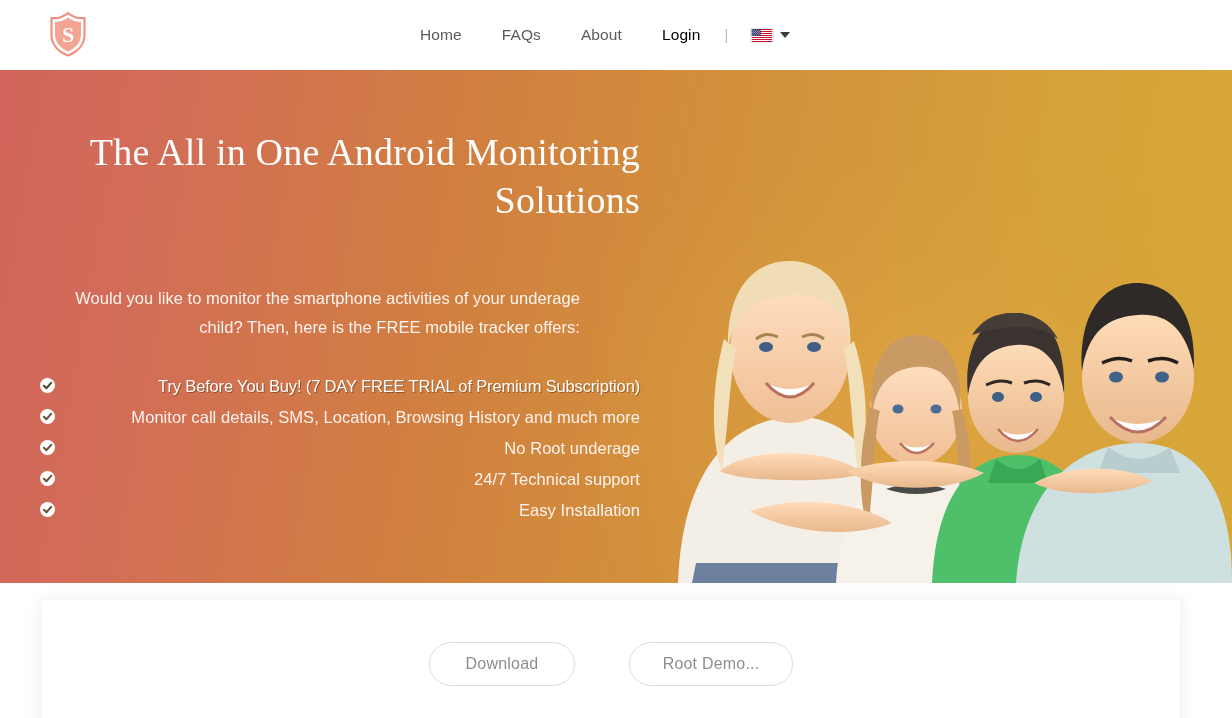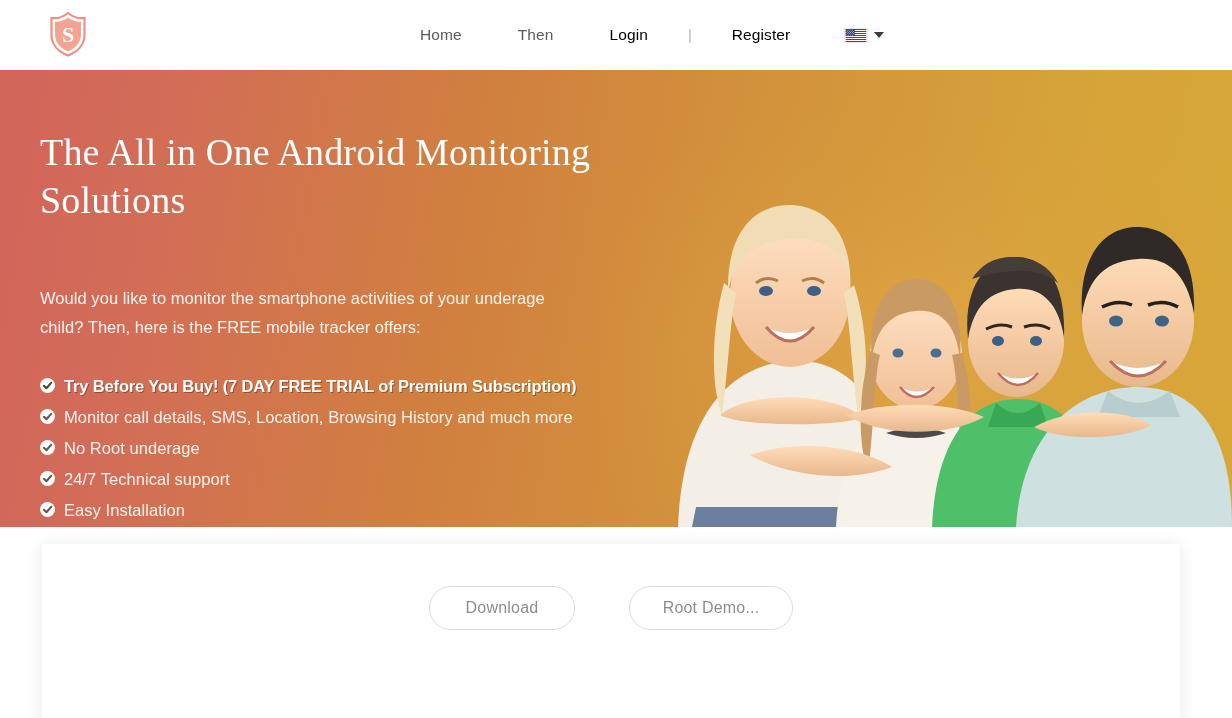--- a/index.html
+++ b/index.html
@@ -28,21 +28,21 @@
     height: 46px;
     display: block;
   }
   .nav-main {
     position: absolute;
     left: 400px;
     top: 0;
     height: 70px;
     display: flex;
     align-items: center;
-    gap: 16px;
+    gap: 0;
   }
   .nav-link {
     font-size: 15.5px;
     color: #5b5b5b;
     text-decoration: none;
     padding: 0 20px;
     letter-spacing: 0.1px;
     white-space: nowrap;
     line-height: 70px;
     cursor: pointer;
@@ -72,29 +72,30 @@
     width: 0; height: 0;
     border-left: 5px solid transparent;
     border-right: 5px solid transparent;
     border-top: 6px solid #3c3c3c;
     display: block;
   }
 
   
   .hero {
     position: relative;
-    height: 457px;
+    height: 513px;
     background: linear-gradient(100deg,
         #d2645b 0%,
         #d26c58 12%,
         #d1803f 38%,
         #d28f3c 55%,
         #d6a33a 82%,
         #d7a837 100%);
     overflow: hidden;
+    text-align: right;
   }
   .hero-photo {
     position: absolute;
     right: 0;
     bottom: 0;
     width: 632px;
     height: 412px;
     pointer-events: none;
   }
   .hero-copy {
@@ -126,21 +127,21 @@
   .hero-list li {
     position: relative;
     padding-left: 24px;
     margin-bottom: 6px;
     font-size: 16.5px;
     line-height: 25px;
     color: #fdf2ee;
     letter-spacing: 0.05px;
   }
   .hero-list li.is-strong {
-    font-weight: bold;
+    font-weight: normal;
     color: #ffffff;
     text-shadow: 1px 1px 0 rgba(70,40,20,.45);
     letter-spacing: -0.15px;
   }
   .tick {
     position: absolute;
     left: 0;
     top: 4px;
     width: 15px;
     height: 15px;
@@ -198,24 +199,24 @@
   <a class="brand">
     <svg viewBox="0 0 40 46" width="40" height="46">
       <path d="M20 2 C14 7, 7 7.5, 3.5 7 L3.5 24 C3.5 34, 11 41, 20 44.5 C29 41, 36.5 34, 36.5 24 L36.5 7 C33 7.5, 26 7, 20 2 Z" fill="none" stroke="#f1907f" stroke-width="2.2"></path>
       <path d="M20 6.5 C15.2 10.5, 9.5 11, 7 10.7 L7 23.6 C7 31.8, 13 37.6, 20 40.6 C27 37.6, 33 31.8, 33 23.6 L33 10.7 C30.5 11, 24.8 10.5, 20 6.5 Z" fill="#f3a493"></path>
       <text x="20" y="31" text-anchor="middle" font-family="Liberation Serif, serif" font-size="22" font-weight="bold" fill="#ffffff">S</text>
     </svg>
   </a>
 
   <nav class="nav-main">
     <a class="nav-link">Home</a>
-    <a class="nav-link">Then</a>
+    <a class="nav-link">FAQs</a>
+    <a class="nav-link">About</a>
     <a class="nav-link accent">Login</a>
     <span class="nav-sep">|</span>
-    <a class="nav-link accent">Register</a>
 
     <div class="lang-picker">
       <svg class="flag" viewBox="0 0 38 24">
         <rect width="38" height="24" fill="#ffffff"></rect>
         <g fill="#c8102e">
           <rect y="0" width="38" height="1.85"></rect>
           <rect y="3.7" width="38" height="1.85"></rect>
           <rect y="7.4" width="38" height="1.85"></rect>
           <rect y="11.1" width="38" height="1.85"></rect>
           <rect y="14.8" width="38" height="1.85"></rect>

